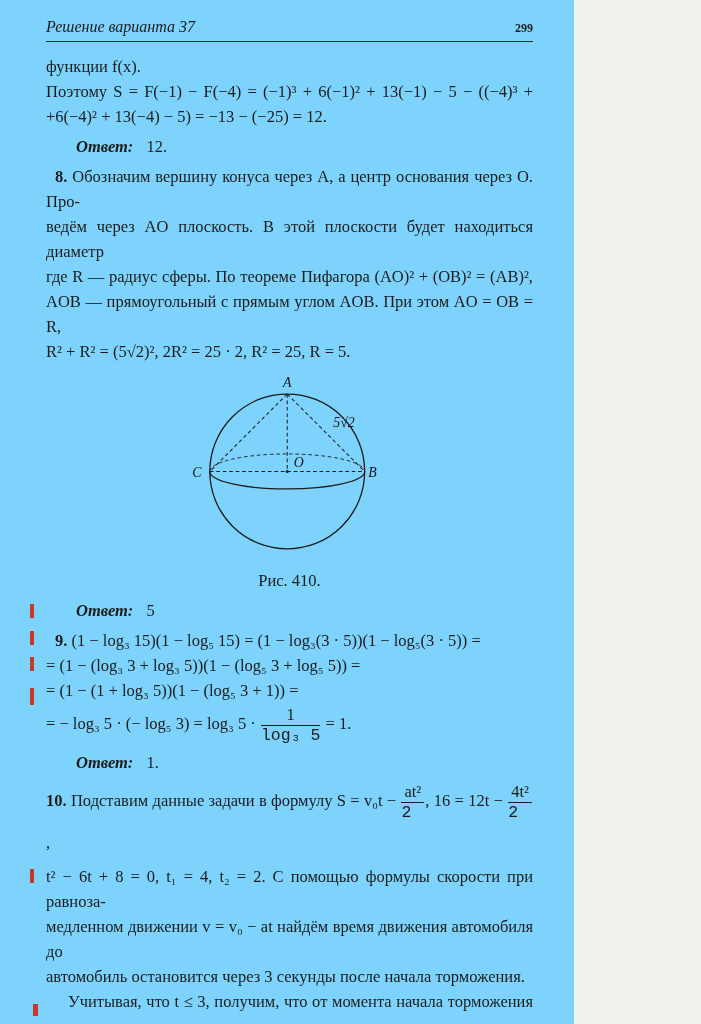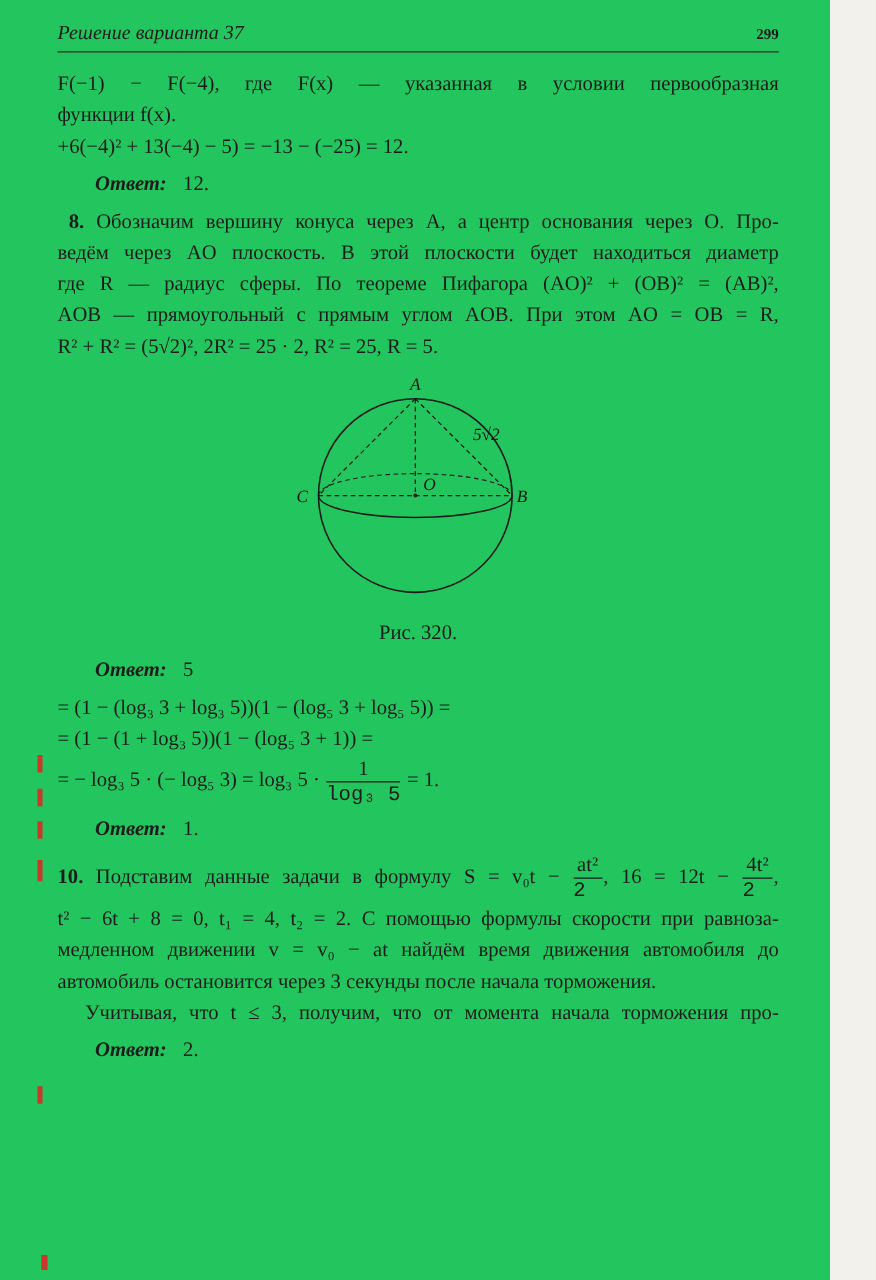--- a/index.html
+++ b/index.html
@@ -4,23 +4,23 @@
 <style>
   * { box-sizing: border-box; }
   html,body { margin:0; padding:0; }
   body {
     font-family: "Liberation Serif", "DejaVu Serif", serif;
     color: #1c1c1c;
     background: #f2f1ec;
   }
   .page {
     position: relative;
-    width: 664px;
+    width: 574px;
     height: 1024px;
-    background: #22c55e;
+    background: #7dd3fc;
     overflow: hidden;
   }
   .header {
     display: flex;
     justify-content: space-between;
     align-items: baseline;
     margin: 0 41px 0 46px;
     padding: 18px 0 5px;
     border-bottom: 1.4px solid #2a2a2a;
   }
@@ -67,22 +67,22 @@
 
 <div class="page">
 
   <div class="header">
     <span class="running-head">Решение варианта 37</span>
     <span class="page-number">299</span>
   </div>
 
   <div class="body">
 
-    <div class="line jline">F(−1) − F(−4), где F(x) — указанная в условии первообразная</div>
     <div class="line">функции f(x).</div>
+    <div class="line jline">Поэтому S = F(−1) − F(−4) = (−1)³ + 6(−1)² + 13(−1) − 5 − ((−4)³ +</div>
     <div class="line">+6(−4)² + 13(−4) − 5) = −13 − (−25) = 12.</div>
 
     <p class="answer">
       <span class="ans-label">Ответ:</span>
       <span class="ans-value">12.</span>
     </p>
 
     <div class="line jline indent1">
       <span class="num">8.</span>
       <span>Обозначим вершину конуса через A, а центр основания через O. Про-</span>
@@ -101,28 +101,32 @@
         <line x1="112" y1="28" x2="196" y2="112" stroke="#1c1c1c" stroke-width="1.1" stroke-dasharray="4 3"></line>
         <line x1="112" y1="28" x2="112" y2="112" stroke="#1c1c1c" stroke-width="1.1" stroke-dasharray="4 3"></line>
         <line x1="28" y1="112" x2="196" y2="112" stroke="#1c1c1c" stroke-width="1.1" stroke-dasharray="4 3"></line>
         <circle cx="112" cy="112" r="1.7" fill="#1c1c1c"></circle>
         <text x="112" y="20" text-anchor="middle">A</text>
         <text x="119" y="107" text-anchor="start">O</text>
         <text x="19" y="118" text-anchor="end">C</text>
         <text x="200" y="118" text-anchor="start">B</text>
         <text x="162" y="64" text-anchor="start">5√2</text>
       </svg>
-      <figcaption class="figcaption">Рис. 320.</figcaption>
+      <figcaption class="figcaption">Рис. 410.</figcaption>
     </figure>
 
     <p class="answer">
       <span class="ans-label">Ответ:</span>
       <span class="ans-value">5</span>
     </p>
 
+    <div class="line indent1">
+      <span class="num">9.</span>
+      <span>(1 − log₃ 15)(1 − log₅ 15) = (1 − log₃(3 · 5))(1 − log₅(3 · 5)) =</span>
+    </div>
     <div class="line">= (1 − (log₃ 3 + log₃ 5))(1 − (log₅ 3 + log₅ 5)) =</div>
     <div class="line">= (1 − (1 + log₃ 5))(1 − (log₅ 3 + 1)) =</div>
     <div class="line tall">
       <span>= − log₃ 5 · (− log₅ 3) = log₃ 5 ·</span>
       <span class="frac"><span class="fnum">1</span><span class="fden">log₃ 5</span></span>
       <span>= 1.</span>
     </div>
 
     <p class="answer">
       <span class="ans-label">Ответ:</span>

